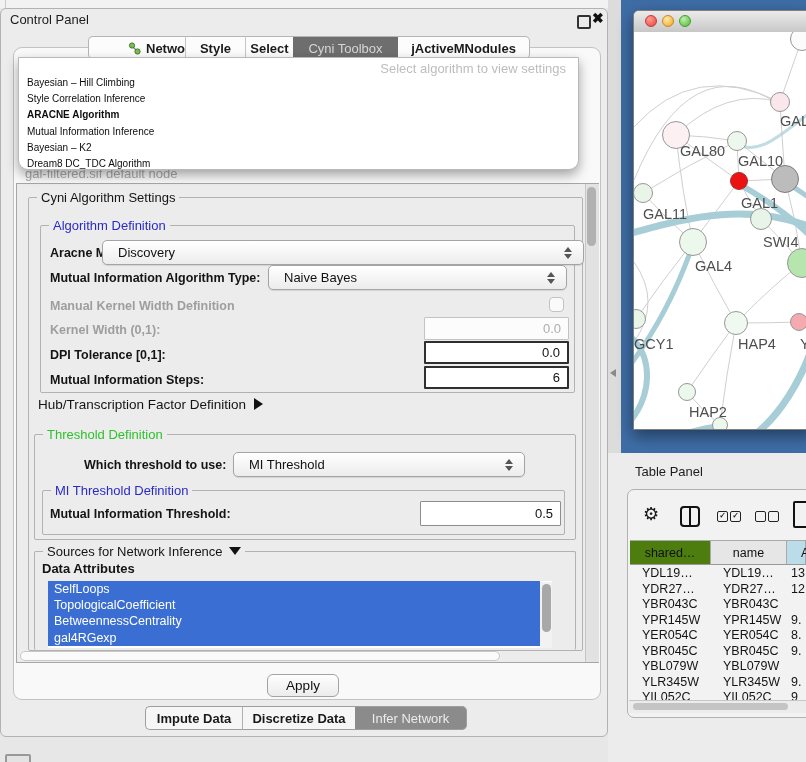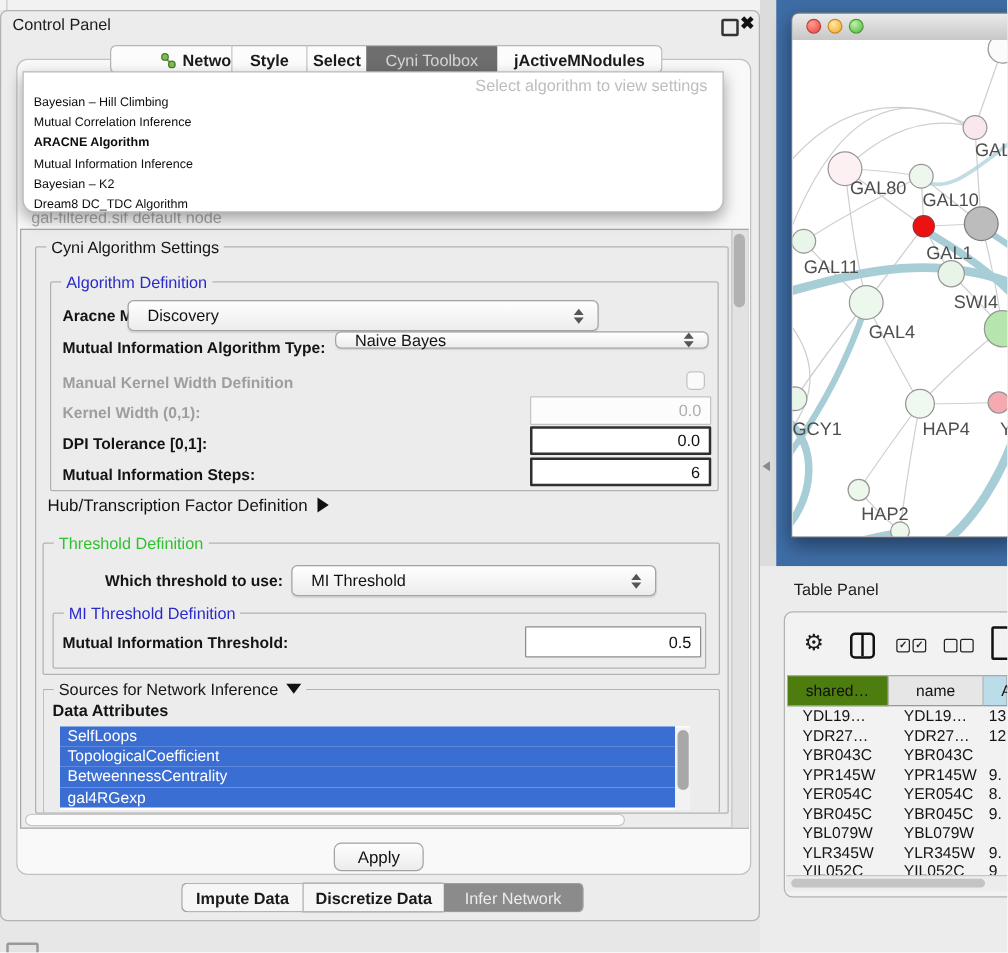--- a/index.html
+++ b/index.html
@@ -141,47 +141,47 @@
   <div class="seg divl" style="left:245px;width:48px;"><span>Select</span></div>
   <div class="seg sel" style="left:293px;width:105px;"><span>Cyni Toolbox</span></div>
   <div class="seg last" style="left:398px;width:132px;"><span>jActiveMNodules</span></div>
 
   <div class="abs ghosttext">gal-filtered.sif default node</div>
 
   <div class="abs ddov">
     <div class="ddph">Select algorithm to view settings</div>
     <div class="ddlist">
         <div class="algo-item">Bayesian – Hill Climbing</div>
-        <div class="algo-item">Mutual Correlation Inference</div>
+        <div class="algo-item">Style Correlation Inference</div>
         <div class="algo-item bold">ARACNE Algorithm</div>
         <div class="algo-item">Mutual Information Inference</div>
         <div class="algo-item">Bayesian – K2</div>
         <div class="algo-item">Dream8 DC_TDC Algorithm</div>
       </div>
   </div>
 
   <div class="abs setpanel"></div>
 
   <div class="fs" style="left:28px;top:197px;width:553px;height:452px;">
     <span class="lg">Cyni Algorithm Settings</span>
   </div>
 
   <div class="fs" style="left:40px;top:225px;width:533px;height:166px;">
     <span class="lg blue">Algorithm Definition</span>
   </div>
   <div class="lbl" style="left:50px;top:246px;">Aracne Mode:</div>
-  <div class="combo" style="left:102px;top:240px;width:377px;height:25px;">
+  <div class="combo" style="left:102px;top:240px;width:482px;height:25px;">
     <span class="ct">Discovery</span>
     <span class="arr">
         <i class="up"></i>
         <i class="dn"></i>
       </span>
   </div>
   <div class="lbl" style="left:50px;top:271px;">Mutual Information Algorithm Type:</div>
-  <div class="combo" style="left:268px;top:265px;width:299px;height:14px;">
+  <div class="combo" style="left:268px;top:265px;width:299px;height:25px;">
     <span class="ct">Naive Bayes</span>
     <span class="arr">
         <i class="up"></i>
         <i class="dn"></i>
       </span>
   </div>
   <div class="lbl dis" style="left:50px;top:299px;">Manual Kernel Width Definition</div>
   <div class="chk" style="left:549px;top:297px;"></div>
   <div class="lbl dis" style="left:50px;top:323px;">Kernel Width (0,1):</div>
   <div class="inp dis" style="left:424px;top:317px;width:145px;height:23px;line-height:21px;">0.0</div>

